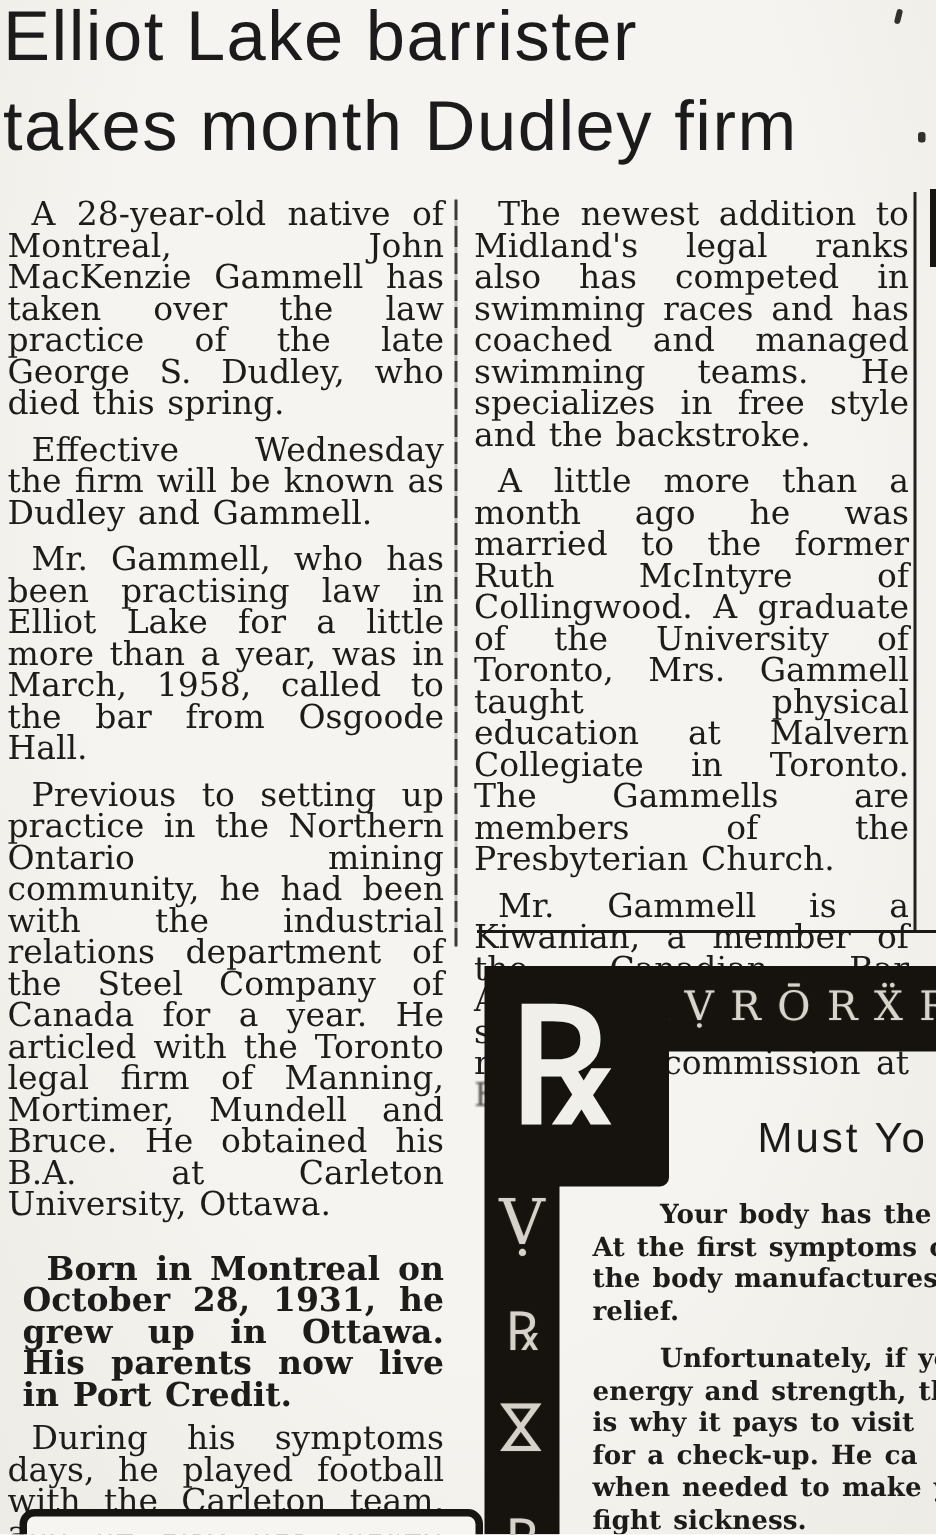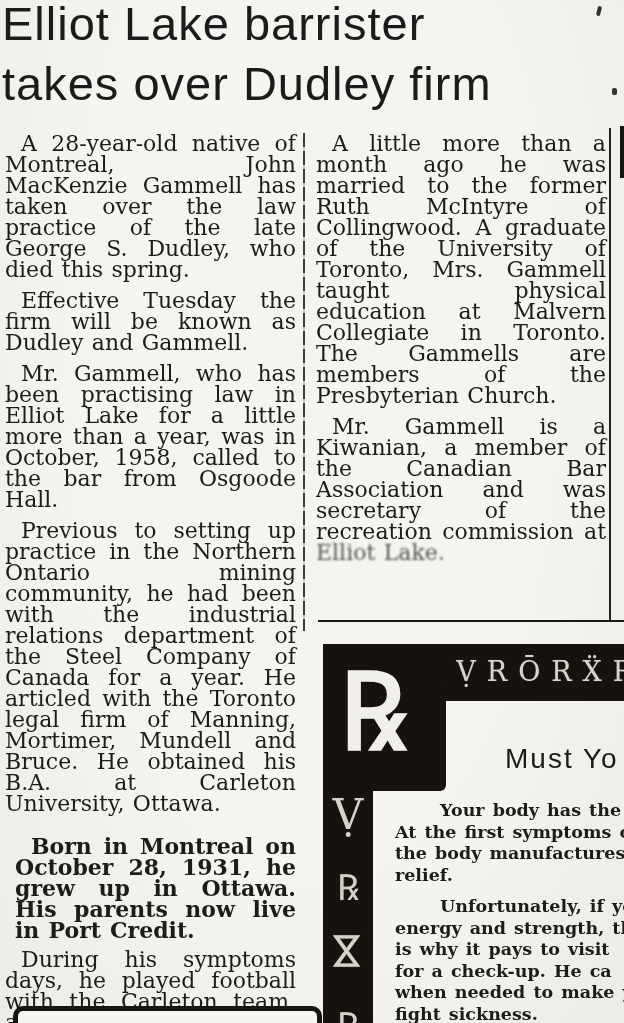--- a/index.html
+++ b/index.html
@@ -138,36 +138,37 @@
 <body>
 
 <div class="page">
 
   <div class="speck speck-1"></div>
   <div class="speck speck-2"></div>
   <div class="edge-mark"></div>
 
   <h1 class="headline">
     <span class="hl-line">Elliot Lake barrister</span>
-    <span class="hl-line">takes over Dudley firm</span>
+    <span class="hl-line">takes month Dudley firm</span>
   </h1>
 
   <div class="col col-left">
     <p class="para">A 28-year-old native of Montreal, John MacKenzie Gammell has taken over the law practice of the late George S. Dudley, who died this spring.</p>
-    <p class="para">Effective Tuesday the firm will be known as Dudley and Gammell.</p>
-    <p class="para">Mr. Gammell, who has been practising law in Elliot Lake for a little more than a year, was in October, 1958, called to the bar from Osgoode Hall.</p>
+    <p class="para">Effective Wednesday the firm will be known as Dudley and Gammell.</p>
+    <p class="para">Mr. Gammell, who has been practising law in Elliot Lake for a little more than a year, was in March, 1958, called to the bar from Osgoode Hall.</p>
     <p class="para">Previous to setting up practice in the Northern Ontario mining community, he had been with the industrial relations department of the Steel Company of Canada for a year. He articled with the Toronto legal firm of Manning, Mortimer, Mundell and Bruce. He obtained his B.A. at Carleton University, Ottawa.</p>
     <p class="para bold">Born in Montreal on October 28, 1931, he grew up in Ottawa. His parents now live in Port Credit.</p>
     <p class="para">During his symptoms days, he played football with the Carleton team, and he also has played some football with one of the Ottawa Roughrider farm teams. Active in skiing circles, he took part in a cross-country race at Midland about five years ago. He is a director of the Toronto Ski Club.</p>
   </div>
 
   <div class="vrule-mid"></div>
   <div class="vrule-right"></div>
 
   <div class="col col-right">
+    <p class="para">The newest addition to Midland's legal ranks also has competed in swimming races and has coached and managed swimming teams. He specializes in free style and the backstroke.</p>
     <p class="para">A little more than a month ago he was married to the former Ruth McIntyre of Collingwood. A graduate of the University of Toronto, Mrs. Gammell taught physical education at Malvern Collegiate in Toronto. The Gammells are members of the Presbyterian Church.</p>
     <p class="para"><span>Mr. Gammell is a Kiwanian, a member of the Canadian Bar Association and was secretary of the recreation commission at </span><span class="smudged">Elliot Lake.</span></p>
   </div>
 
   <div class="hrule-ad"></div>
 
   <div class="ad-band">
     <span class="ad-band-glyphs">RṾRŌRẌR</span>
   </div>
 

